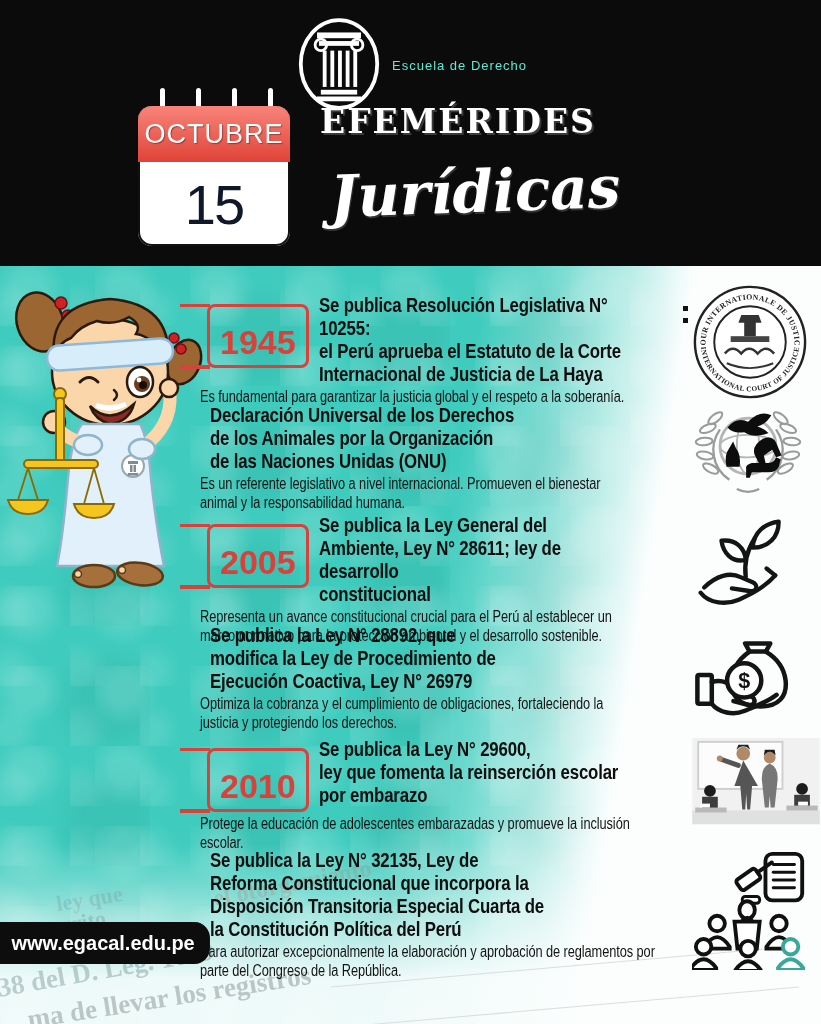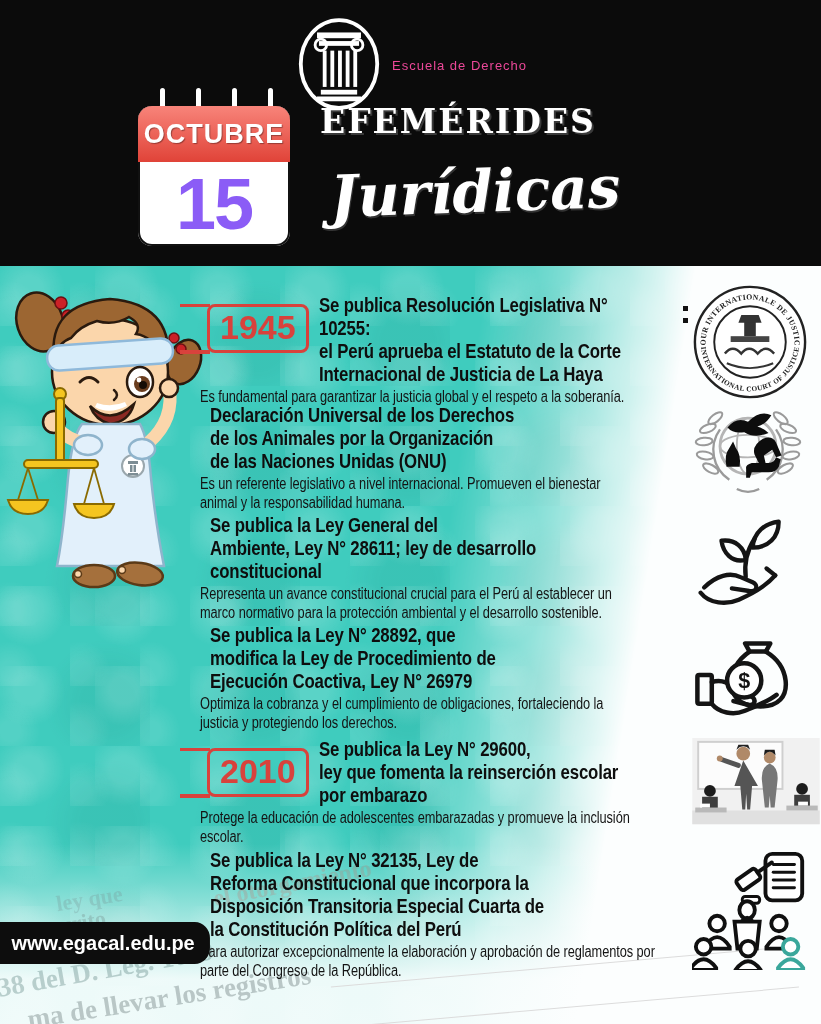--- a/index.html
+++ b/index.html
@@ -5,37 +5,37 @@
   html,body{margin:0;padding:0;background:#555;}
   .poster{position:relative;width:821px;height:1024px;margin:0 auto;overflow:hidden;
           background:#fcfefe;font-family:"Liberation Sans",sans-serif;}
 
   
   .header{position:absolute;left:0;top:0;width:821px;height:266px;background:#0b0b0b;}
   .logo{position:absolute;left:296px;top:16px;display:flex;align-items:center;gap:10px;}
   .logo-text{display:flex;flex-direction:column;align-items:flex-end;}
   .logo-brand{color:#fff;font-family:"DejaVu Serif",serif;font-style:italic;font-weight:bold;
               font-size:46px;line-height:1;letter-spacing:1px;}
-  .logo-sub{color:#ec4899;font-size:13px;letter-spacing:1px;margin-top:2px;margin-right:4px;}
+  .logo-sub{color:#5eead4;font-size:13px;letter-spacing:1px;margin-top:2px;margin-right:4px;}
   .main-title{position:absolute;left:320px;top:102px;color:#fff;
               font-family:"DejaVu Serif",serif;font-weight:bold;font-size:33px;letter-spacing:2px;
               text-shadow:2px 2px 0 #3a3a3a;}
   .sub-title{position:absolute;left:330px;top:158px;color:#fff;
              font-family:"DejaVu Serif",serif;font-style:italic;font-weight:bold;font-size:58px;
              transform:rotate(-2deg);text-shadow:1px 2px 0 #333;}
 
   
   .calendar{position:absolute;left:138px;top:106px;width:152px;height:140px;background:#fff;
             border-radius:14px;box-shadow:0 0 0 2px #111 inset;overflow:hidden;}
   .cal-header{height:56px;background:linear-gradient(to bottom,#f8847a,#e04338);
               display:flex;align-items:center;justify-content:center;}
-  .cal-month{color:#fff;font-weight:bold;font-size:27px;letter-spacing:1px;
+  .cal-month{color:#fff;font-weight:normal;font-size:27px;letter-spacing:1px;
              text-shadow:1px 1px 1px rgba(0,0,0,.35);}
   .cal-body{height:84px;display:flex;align-items:center;justify-content:center;}
-  .cal-day{color:#8b5cf6;font-weight:bold;font-size:72px;letter-spacing:-2px;}
+  .cal-day{color:#0f172a;font-weight:normal;font-size:56px;letter-spacing:-2px;}
   .cal-pin{position:absolute;width:5px;height:20px;background:#fff;border-radius:3px;top:88px;}
   .cal-pin::after{content:"";position:absolute;left:-2px;bottom:-6px;width:9px;height:9px;
                   border-radius:50%;background:#fff;}
   .pin1{left:160px}.pin2{left:196px}.pin3{left:232px}.pin4{left:268px}
 
   
   .body-area{position:absolute;left:0;top:266px;width:821px;height:758px;}
   .teal-layer{position:absolute;inset:0;background-color:#3fccbe;
     background-image:
       radial-gradient(circle at 30% 30%, rgba(255,255,255,.14) 0 16%, transparent 42%),
@@ -54,21 +54,21 @@
   .wm5{left:212px;top:604px;font-size:24px;color:rgba(205,110,104,.25);transform:rotate(-11deg);}
   .hairline{position:absolute;height:1px;background:#dcdcdc;}
   .hl1{left:330px;top:700px;width:470px;transform:rotate(-5deg);}
   .hl2{left:240px;top:745px;width:560px;transform:rotate(-5deg);}
 
   
   .entry{position:absolute;left:200px;width:500px;z-index:3;}
   .entry-head{display:flex;align-items:flex-start;}
   .year-box{position:relative;flex:none;margin-left:7px;margin-top:11px;
             border:3.5px solid #d8423c;border-radius:8px;color:#d8423c;
-            font-weight:bold;font-size:34px;line-height:1;padding:3px 10px 6px;
+            font-weight:bold;font-size:34px;line-height:1;padding:18px 10px 6px;
             letter-spacing:0;}
   .year-box::before{content:"";position:absolute;left:-30px;top:-3.5px;width:30px;height:3.5px;background:#d8423c;}
   .year-box::after{content:"";position:absolute;left:-30px;bottom:-3.5px;width:30px;height:3.5px;background:#d8423c;}
   .entry-title{margin-left:10px;font-weight:bold;font-size:21px;line-height:1.1;color:#0e0e0e;
                white-space:pre-line;width:max-content;transform:scaleX(.80);transform-origin:left top;
                letter-spacing:-0.2px;}
   .entry-desc{margin-top:3px;font-size:16px;line-height:1.17;color:#141414;white-space:pre-line;
               width:max-content;transform:scaleX(.80);transform-origin:left top;letter-spacing:-0.1px;}
   .e0{top:27px}.e1{top:137px}.e2{top:247px}.e3{top:357px}.e4{top:471px}.e5{top:582px}
 
@@ -213,20 +213,21 @@
         <div class="entry-title">Declaración Universal de los Derechos
 de los Animales por la Organización
 de las Naciones Unidas (ONU)</div>
       </div>
       <div class="entry-desc">Es un referente legislativo a nivel internacional. Promueven el bienestar
 animal y la responsabilidad humana.</div>
     </div>
 
     <div class="entry e2">
       <div class="entry-head">
+        <div class="year-box">2005</div>
         <div class="entry-title">Se publica la Ley General del
 Ambiente, Ley N° 28611; ley de desarrollo
 constitucional</div>
       </div>
       <div class="entry-desc">Representa un avance constitucional crucial para el Perú al establecer un
 marco normativo para la protección ambiental y el desarrollo sostenible.</div>
     </div>
 
     <div class="entry e3">
       <div class="entry-head">

